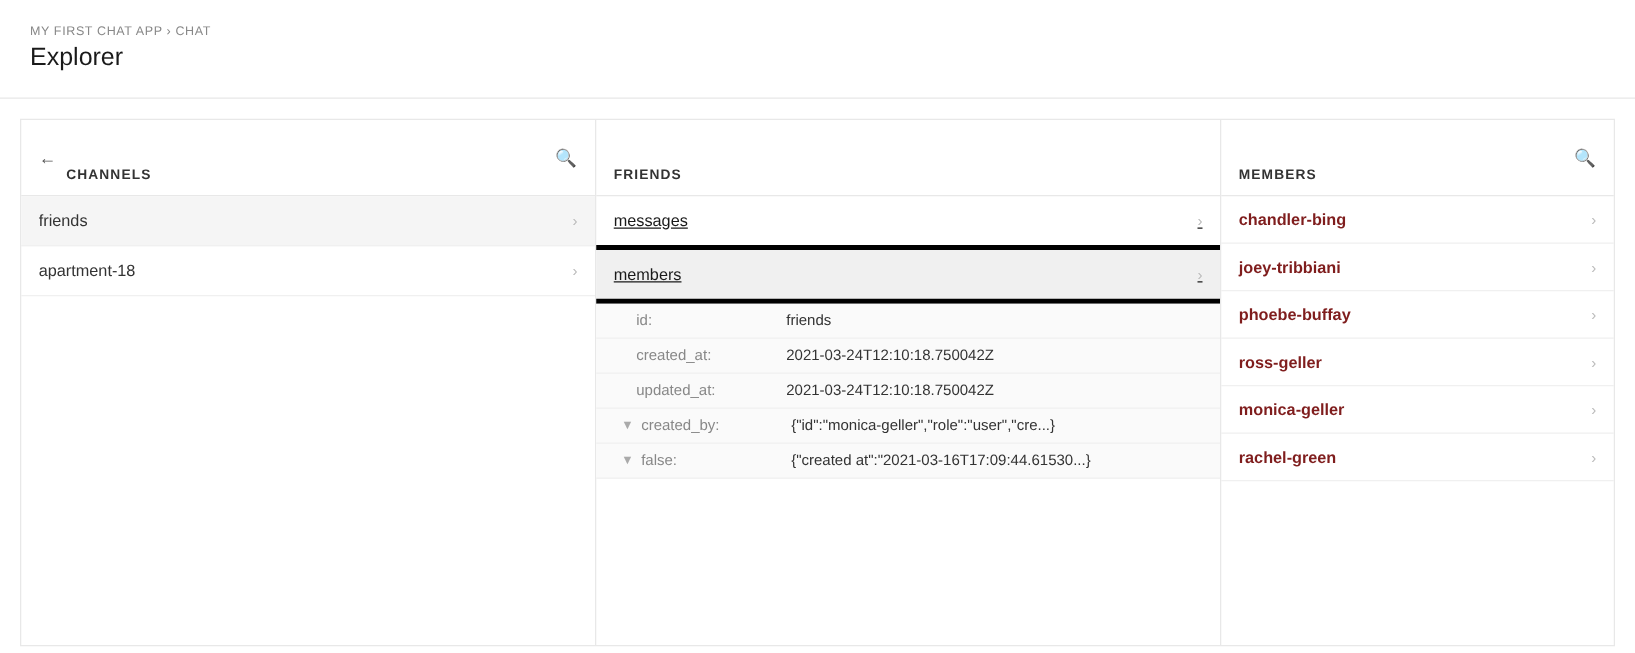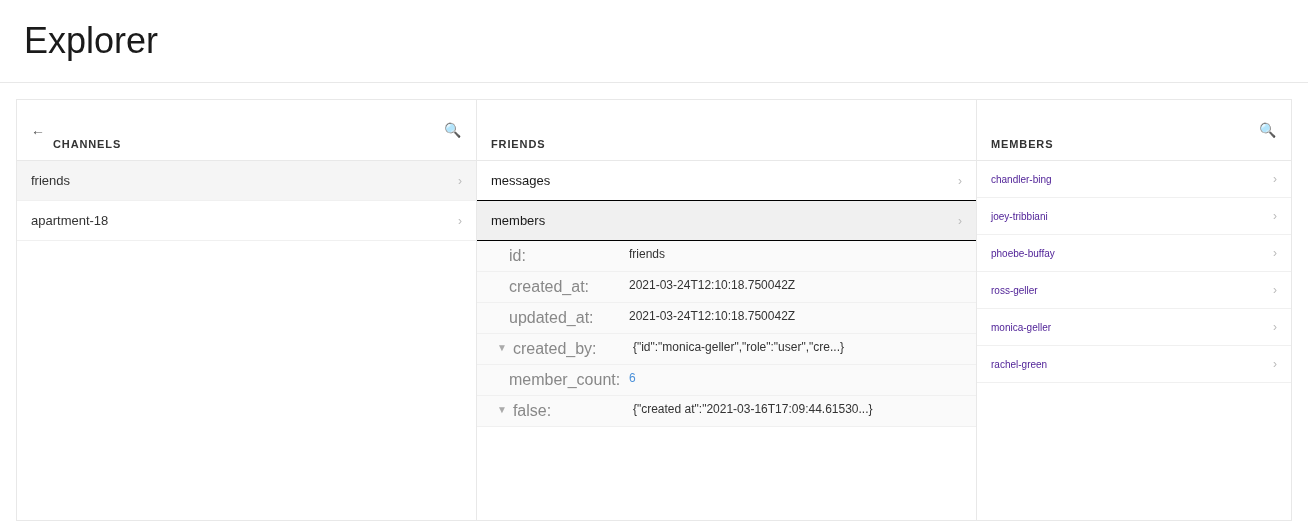--- a/index.html
+++ b/index.html
@@ -16,21 +16,21 @@
       border-bottom: 1px solid #e8e8e8;
     }
     .header-breadcrumb {
       font-size: 10px;
       color: #888;
       letter-spacing: 0.05em;
       text-transform: uppercase;
       margin-bottom: 4px;
     }
     .header-title {
-      font-size: 36px;
+      font-size: 20px;
       font-weight: 300;
       color: #1a1a1a;
       margin-bottom: 4px;
     }
     .header-subtitle {
       font-size: 10px;
       color: #aaa;
       letter-spacing: 0.05em;
       text-transform: uppercase;
     }
@@ -121,22 +121,23 @@
       color: #bbb;
       font-size: 12px;
     }
 
     
     .friends-item {
       display: flex;
       align-items: center;
       justify-content: space-between;
       padding: 12px 14px;
-      border-bottom: 1px solid #000000;
-      cursor: pointer;
+      border-bottom: 4px solid #000000;
+      cursor: pointer;
+      text-decoration: underline;
     }
     .friends-item.active {
       background: #f0f0f0;
     }
 
     
     .detail-section {
       background: #fafafa;
       padding: 0;
     }
@@ -150,21 +151,21 @@
     .detail-row-expandable {
       display: flex;
       align-items: flex-start;
       padding: 6px 16px 6px 20px;
       border-bottom: 1px solid #f0f0f0;
       min-height: 28px;
     }
     .detail-key {
       color: #888;
       min-width: 120px;
-      font-size: 16px;
+      font-size: 12px;
     }
     .detail-value {
       color: #333;
       font-size: 12px;
     }
     .detail-value-blue {
       color: #4a90d9;
       font-size: 12px;
     }
     .detail-value-bool {
@@ -181,28 +182,30 @@
     
     .member-item {
       display: flex;
       align-items: center;
       justify-content: space-between;
       padding: 11px 14px;
       border-bottom: 1px solid #f0f0f0;
       cursor: pointer;
     }
     .member-name {
-      font-size: 10px;
-      color: #4c1d95;
+      font-size: 13px;
+      color: #7f1d1d;
+      font-weight: bold;
     }
   </style>
 </head>
 <body>
 
 <div class="header">
+  <div class="header-breadcrumb">MY FIRST CHAT APP › CHAT</div>
   <div class="header-title">Explorer</div>
 </div>
 
 <div class="main-container">
 
   <div class="panel panel-channels">
     <div class="panel-header">
       <div class="panel-header-left">
         <span class="back-arrow">←</span>
         <span class="panel-header-title">CHANNELS</span>
@@ -254,24 +257,20 @@
         <span class="detail-value">2021-03-24T12:10:18.750042Z</span>
       </div>
 
       <div class="detail-row-expandable">
         <span class="detail-expand-icon">▼</span>
         <span class="detail-key">created_by:</span>
         <span class="detail-value">{"id":"monica-geller","role":"user","cre...}</span>
       </div>
 
 
-      <div class="detail-row">
-        <span class="detail-key">member_count:</span>
-        <span class="detail-value-blue">6</span>
-      </div>
 
       <div class="detail-row-expandable">
         <span class="detail-expand-icon">▼</span>
         <span class="detail-key">false:</span>
         <span class="detail-value">{"created at":"2021-03-16T17:09:44.61530...}</span>
       </div>
 
 
     </div>
   </div>

